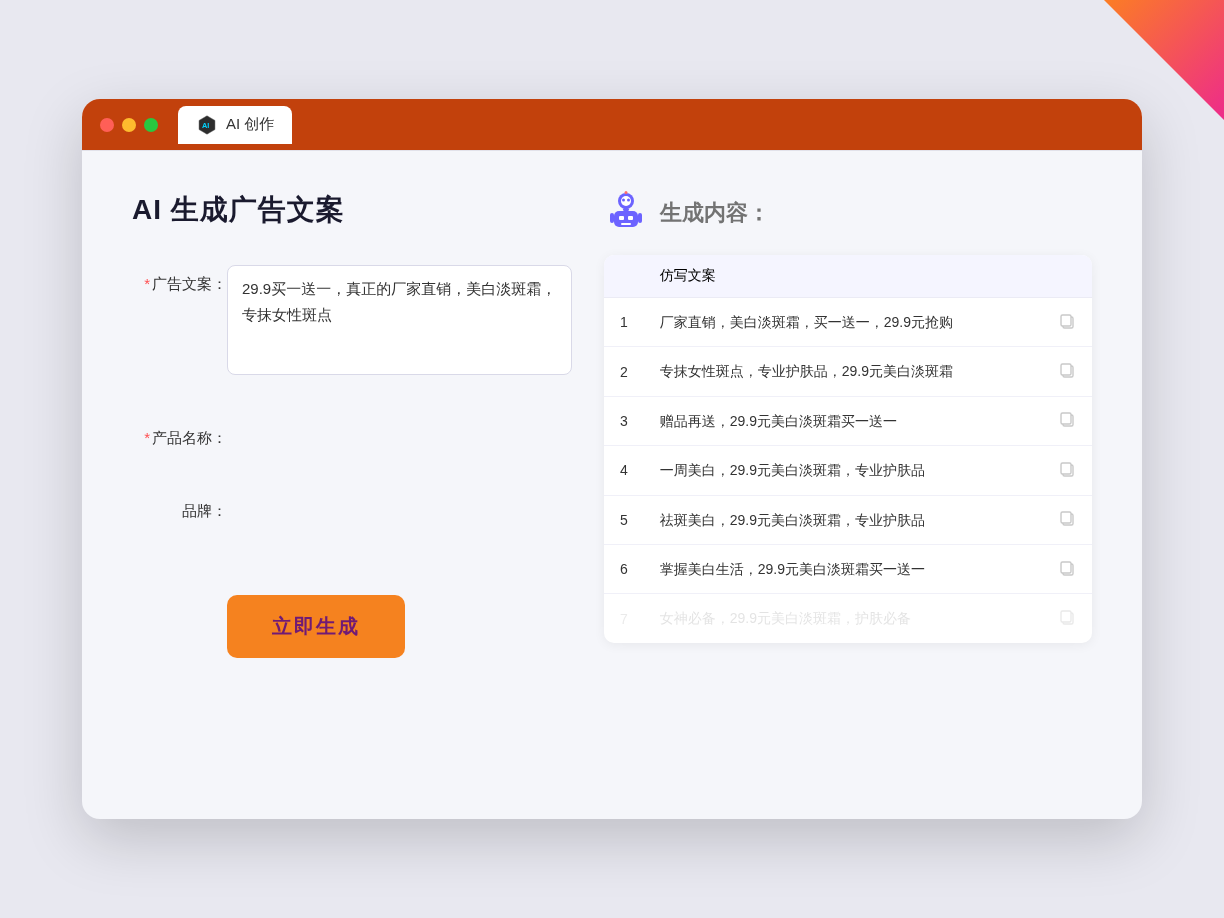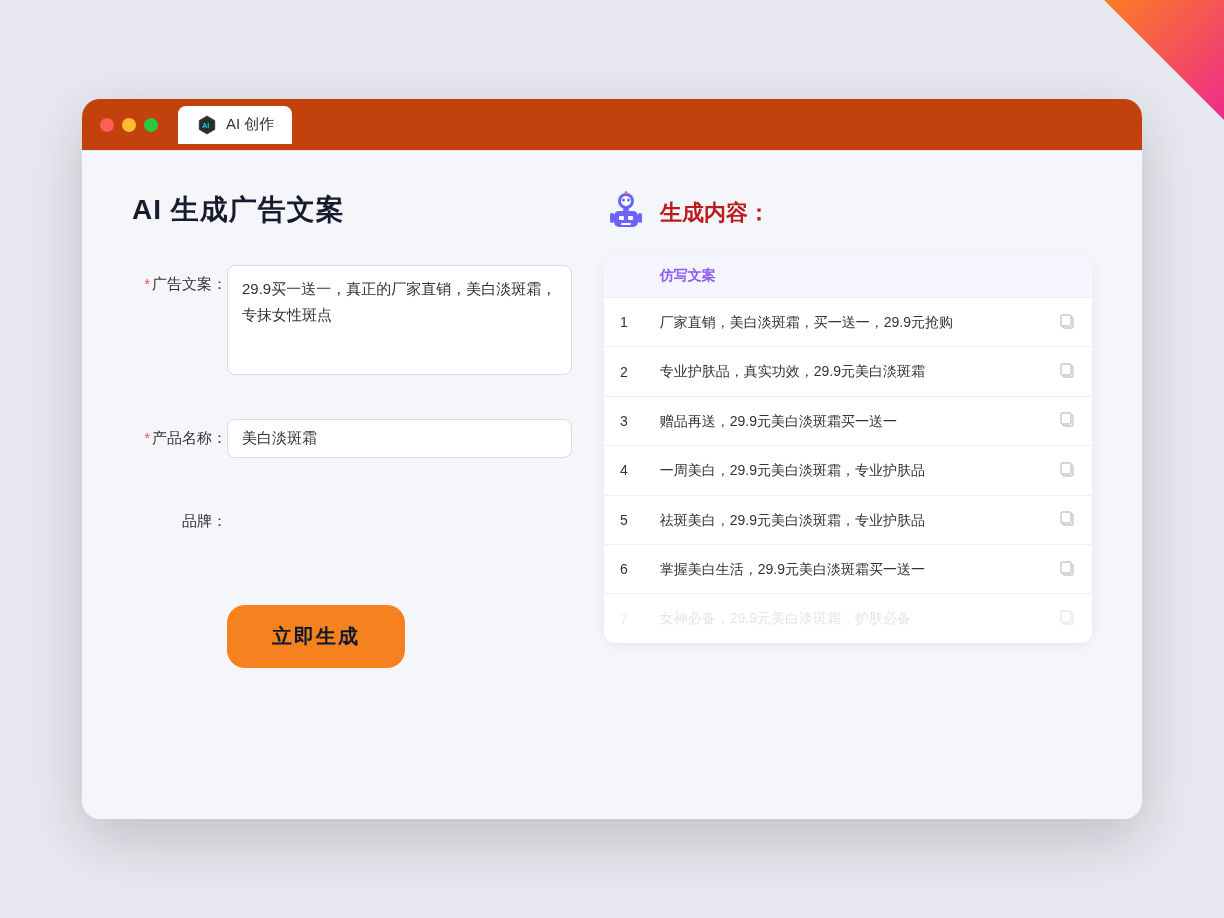--- a/index.html
+++ b/index.html
@@ -118,23 +118,23 @@
 
     textarea.form-input {
       height: 110px;
       line-height: 1.7;
     }
 
     .generate-btn {
       margin-top: 30px;
       margin-left: 95px;
       background: #f5821f;
-      color: #0f172a;
+      color: #701a75;
       border: none;
-      border-radius: 18px;
+      border-radius: 10px;
       padding: 18px 45px;
       font-size: 20px;
       font-weight: 600;
       cursor: pointer;
       letter-spacing: 2px;
     }
 
     
     .right-panel {
       flex: 1;
@@ -148,42 +148,42 @@
     }
 
     .robot-icon {
       width: 44px;
       height: 44px;
     }
 
     .result-title {
       font-size: 22px;
       font-weight: 600;
-      color: #b91c1c;
+      color: #737373;
     }
 
     .result-table {
       width: 100%;
       border-collapse: collapse;
       background: #fff;
       border-radius: 10px;
       overflow: hidden;
       box-shadow: 0 2px 12px rgba(0,0,0,0.06);
     }
 
     .result-table thead tr {
       background: #f5f5ff;
     }
 
     .result-table th {
       padding: 12px 16px;
       text-align: left;
       font-size: 14px;
-      font-weight: 700;
-      color: #8b5cf6;
+      font-weight: 400;
+      color: #000000;
       border-bottom: 1px solid #ebebf5;
     }
 
     .result-table td {
       padding: 13px 16px;
       font-size: 14px;
       color: #333;
       border-bottom: 1px solid #f0f0f8;
       vertical-align: middle;
     }
@@ -268,21 +268,20 @@
           <span class="required-star">*</span><span>广告文案：</span>
         </label>
         <textarea class="form-input" style="">29.9买一送一，真正的厂家直销，美白淡斑霜，专抹女性斑点</textarea>
       </div>
 
       
       <div class="form-group">
         <label class="form-label">
           <span class="required-star">*</span><span>产品名称：</span>
         </label>
-        <input type="text" class="form-input" value="美白淡斑霜" style="">
       </div>
 
       
       <div class="form-group">
         <label class="form-label">品牌：</label>
       </div>
 
       
       <button class="generate-btn">立即生成</button>
     </div>
@@ -320,21 +319,21 @@
         <tr>
               <td class="row-num">1</td>
               <td class="row-text">厂家直销，美白淡斑霜，买一送一，29.9元抢购</td>
               <td class="copy-icon-cell"><svg class="copy-icon" viewBox="0 0 18 18" fill="none" xmlns="http://www.w3.org/2000/svg">
       <rect x="5" y="5" width="10" height="11" rx="1.5" stroke="#888" stroke-width="1.4" fill="none"></rect>
       <rect x="3" y="3" width="10" height="11" rx="1.5" stroke="#888" stroke-width="1.4" fill="#fff"></rect>
     </svg></td>
             </tr>
             <tr>
               <td class="row-num">2</td>
-              <td class="row-text">专业护肤品，真实功效，29.9元美白淡斑霜</td>
+              <td class="row-text">专抹女性斑点，专业护肤品，29.9元美白淡斑霜</td>
               <td class="copy-icon-cell"><svg class="copy-icon" viewBox="0 0 18 18" fill="none" xmlns="http://www.w3.org/2000/svg">
       <rect x="5" y="5" width="10" height="11" rx="1.5" stroke="#888" stroke-width="1.4" fill="none"></rect>
       <rect x="3" y="3" width="10" height="11" rx="1.5" stroke="#888" stroke-width="1.4" fill="#fff"></rect>
     </svg></td>
             </tr>
             <tr>
               <td class="row-num">3</td>
               <td class="row-text">赠品再送，29.9元美白淡斑霜买一送一</td>
               <td class="copy-icon-cell"><svg class="copy-icon" viewBox="0 0 18 18" fill="none" xmlns="http://www.w3.org/2000/svg">
       <rect x="5" y="5" width="10" height="11" rx="1.5" stroke="#888" stroke-width="1.4" fill="none"></rect>

